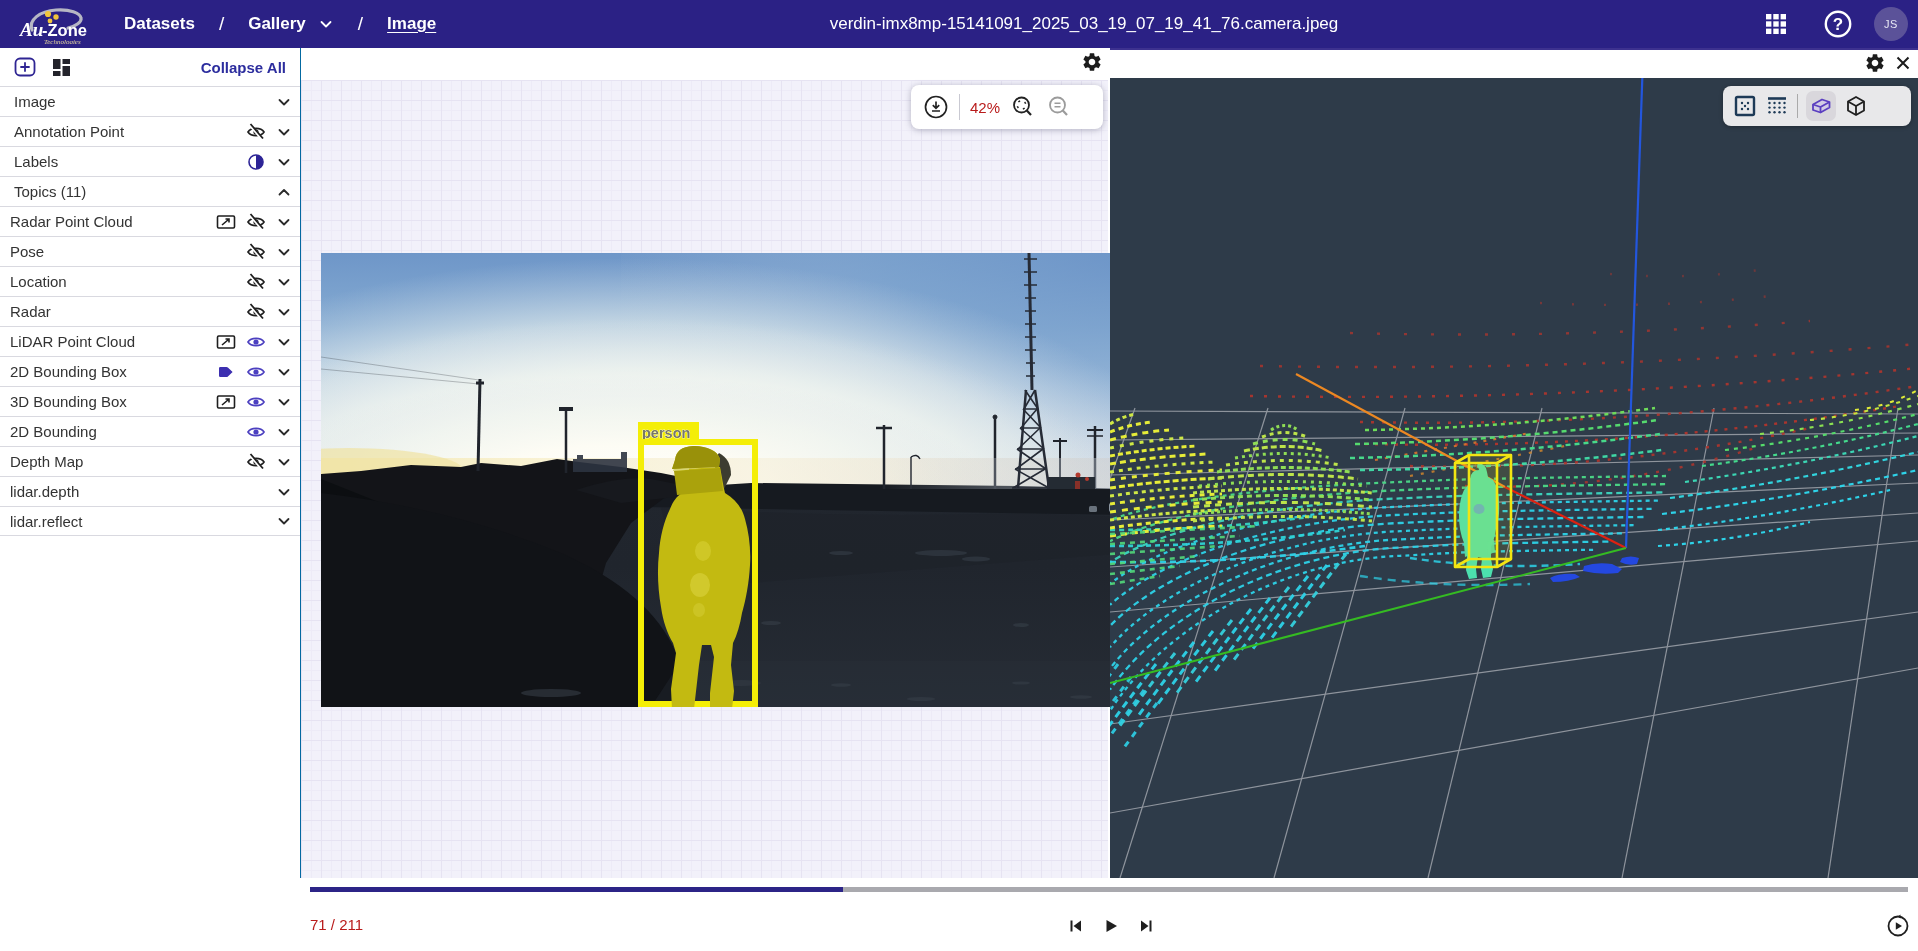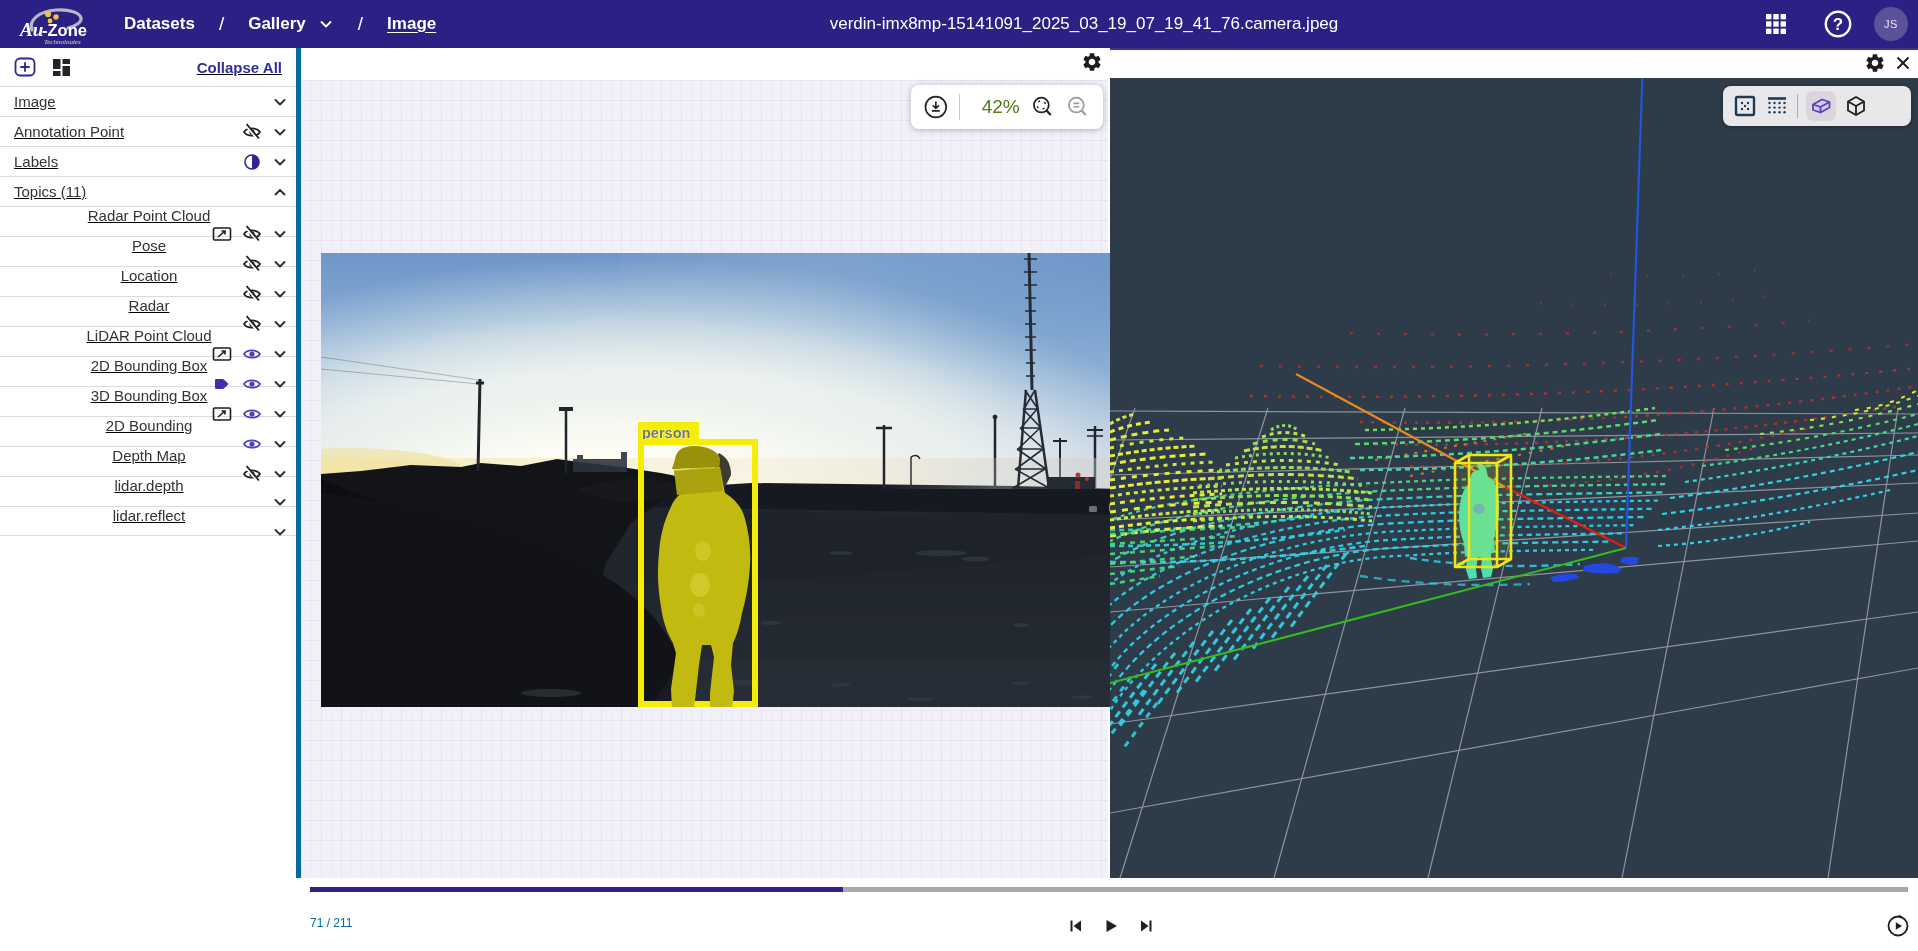--- a/index.html
+++ b/index.html
@@ -14,65 +14,65 @@
 .navtitle { position:absolute; left:834px; top:0; width:500px; height:48px;
   display:flex; align-items:center; justify-content:center; font-size:17px;
   font-weight:400; white-space:nowrap; }
 .navright { position:absolute; right:10px; top:0; height:48px; display:flex;
   align-items:center; gap:22px; }
 .avatar { width:34px; height:34px; border-radius:50%; background:#5b5299;
   display:flex; align-items:center; justify-content:center; font-size:11px;
   color:#e8e8f4; font-weight:400; letter-spacing:0.5px; }
 
 .sidebar { position:absolute; left:0; top:48px; width:301px; height:830px;
-  background:#fff; border-right:5px solid #0369a1; z-index:10;text-decoration:underline; }
+  background:#fff; border-right:1px solid #0369a1; z-index:10; }
 .sbtools { height:38px; display:flex; align-items:center; padding:0 14px; gap:16px; }
 .sbtools .collapse { margin-left:auto; color:#2c2d9e; font-size:15px; font-weight:700; }
 .row { height:30px; display:flex; align-items:center; border-top:1px solid #d9d9e0;
   padding-left:14px; padding-right:8px; font-size:15px; color:#333; }
-.row.sub { padding-left:10px;flex-direction:column; }
+.row.sub { padding-left:10px; }
 .rlabel { flex:0 0 auto; }
 .ricons { margin-left:auto; display:flex; align-items:center; gap:10px; }
 .ric { display:flex; align-items:center; }
 .row:last-child { border-bottom:1px solid #d9d9e0; }
 
 .center { position:absolute; left:301px; top:48px; width:808px; height:830px; background:#fff; }
 .centertop { position:absolute; left:0; top:0; width:808px; height:32px; background:#fff; }
 .centertop .gear { position:absolute; right:6px; top:3px; }
 .canvas { position:absolute; left:0; top:32px; width:807px; height:798px;
   background-color:#f2f1fa;
   background-image:
     linear-gradient(#e6e3f2 1px, transparent 1px),
     linear-gradient(90deg, #e6e3f2 1px, transparent 1px),
     linear-gradient(#edebf7 1px, transparent 1px),
     linear-gradient(90deg, #edebf7 1px, transparent 1px);
   background-size:20px 20px, 20px 20px, 10px 10px, 10px 10px; }
 .photo { position:absolute; left:0; top:173px; width:807px; height:454px;padding-left:20px; }
 .toolbar { position:absolute; left:610px; top:5px; width:192px; height:44px;
   background:#fff; border-radius:8px; box-shadow:0 1px 6px rgba(60,60,90,0.35);
   display:flex; align-items:center; padding:0 12px; gap:10px; }
-.toolbar .pct { font-size:19px; color:#4d7c0f;margin-left:12px; }
+.toolbar .pct { font-size:15px; color:#b91c1c; }
 .toolbar .div { width:1px; height:26px; background:#c9c9d2; }
 
 .rightpanel { position:absolute; left:1110px; top:48px; width:808px; height:830px; background:#fff; }
 .righttop { position:absolute; left:0; top:0; width:808px; height:30px; background:#fff;
   border-top:2px solid #3d318f; }
 .righttop .gear { position:absolute; right:32px; top:2px; }
 .righttop .x { position:absolute; right:5px; top:3px; }
 .view3d { position:absolute; left:0; top:30px; width:808px; height:800px; overflow:hidden; }
 .vtoolbar { position:absolute; right:7px; top:8px; width:188px; height:40px;
   background:#e8e8ea; border-radius:8px; display:flex; align-items:center;
   padding:0 10px; gap:8px; box-shadow:0 1px 4px rgba(0,0,0,0.3); }
 .vtoolbar .sel { background:#d9d7dc; border-radius:7px; padding:3px; display:flex; }
 .vtoolbar .div { width:1px; height:24px; background:#aaa; }
 
 .bottombar { position:absolute; left:301px; top:878px; width:1617px; height:73px; background:#fff; z-index:20; }
 .progress { position:absolute; left:9px; top:9px; width:1598px; height:5px; background:#a9a9ae; }
 .progress .fill { width:33.35%; height:5px; background:#2c2487; }
-.counter { position:absolute; left:9px; top:38px; font-size:12px; color:#0369a1; }
+.counter { position:absolute; left:9px; top:38px; font-size:15px; color:#b91c1c; }
 .controls { position:absolute; left:766px; top:39px; display:flex; gap:17px; align-items:center; }
 .loopbtn { position:absolute; right:8px; top:36px; }
 .botleft { position:absolute; left:0; top:878px; width:301px; height:73px; background:#fff; z-index:20; }
 </style></head><body>
 <div class="nav">
 <div class="logo"><svg width="80" height="40" viewBox="0 0 80 40" xmlns="http://www.w3.org/2000/svg">
         <path d="M14 26 C 10 16 22 7 38 6 C 52 5 62 9 63 14 C 64 18 58 22 50 24" fill="none" stroke="#b6b6c4" stroke-width="3.2" stroke-linecap="round"></path>
         <circle cx="30" cy="10" r="3.1" fill="#f0c43c"></circle>
         <circle cx="38" cy="13" r="2.7" fill="#f0c43c"></circle>
         <circle cx="32" cy="17" r="2.4" fill="#f0c43c"></circle>

